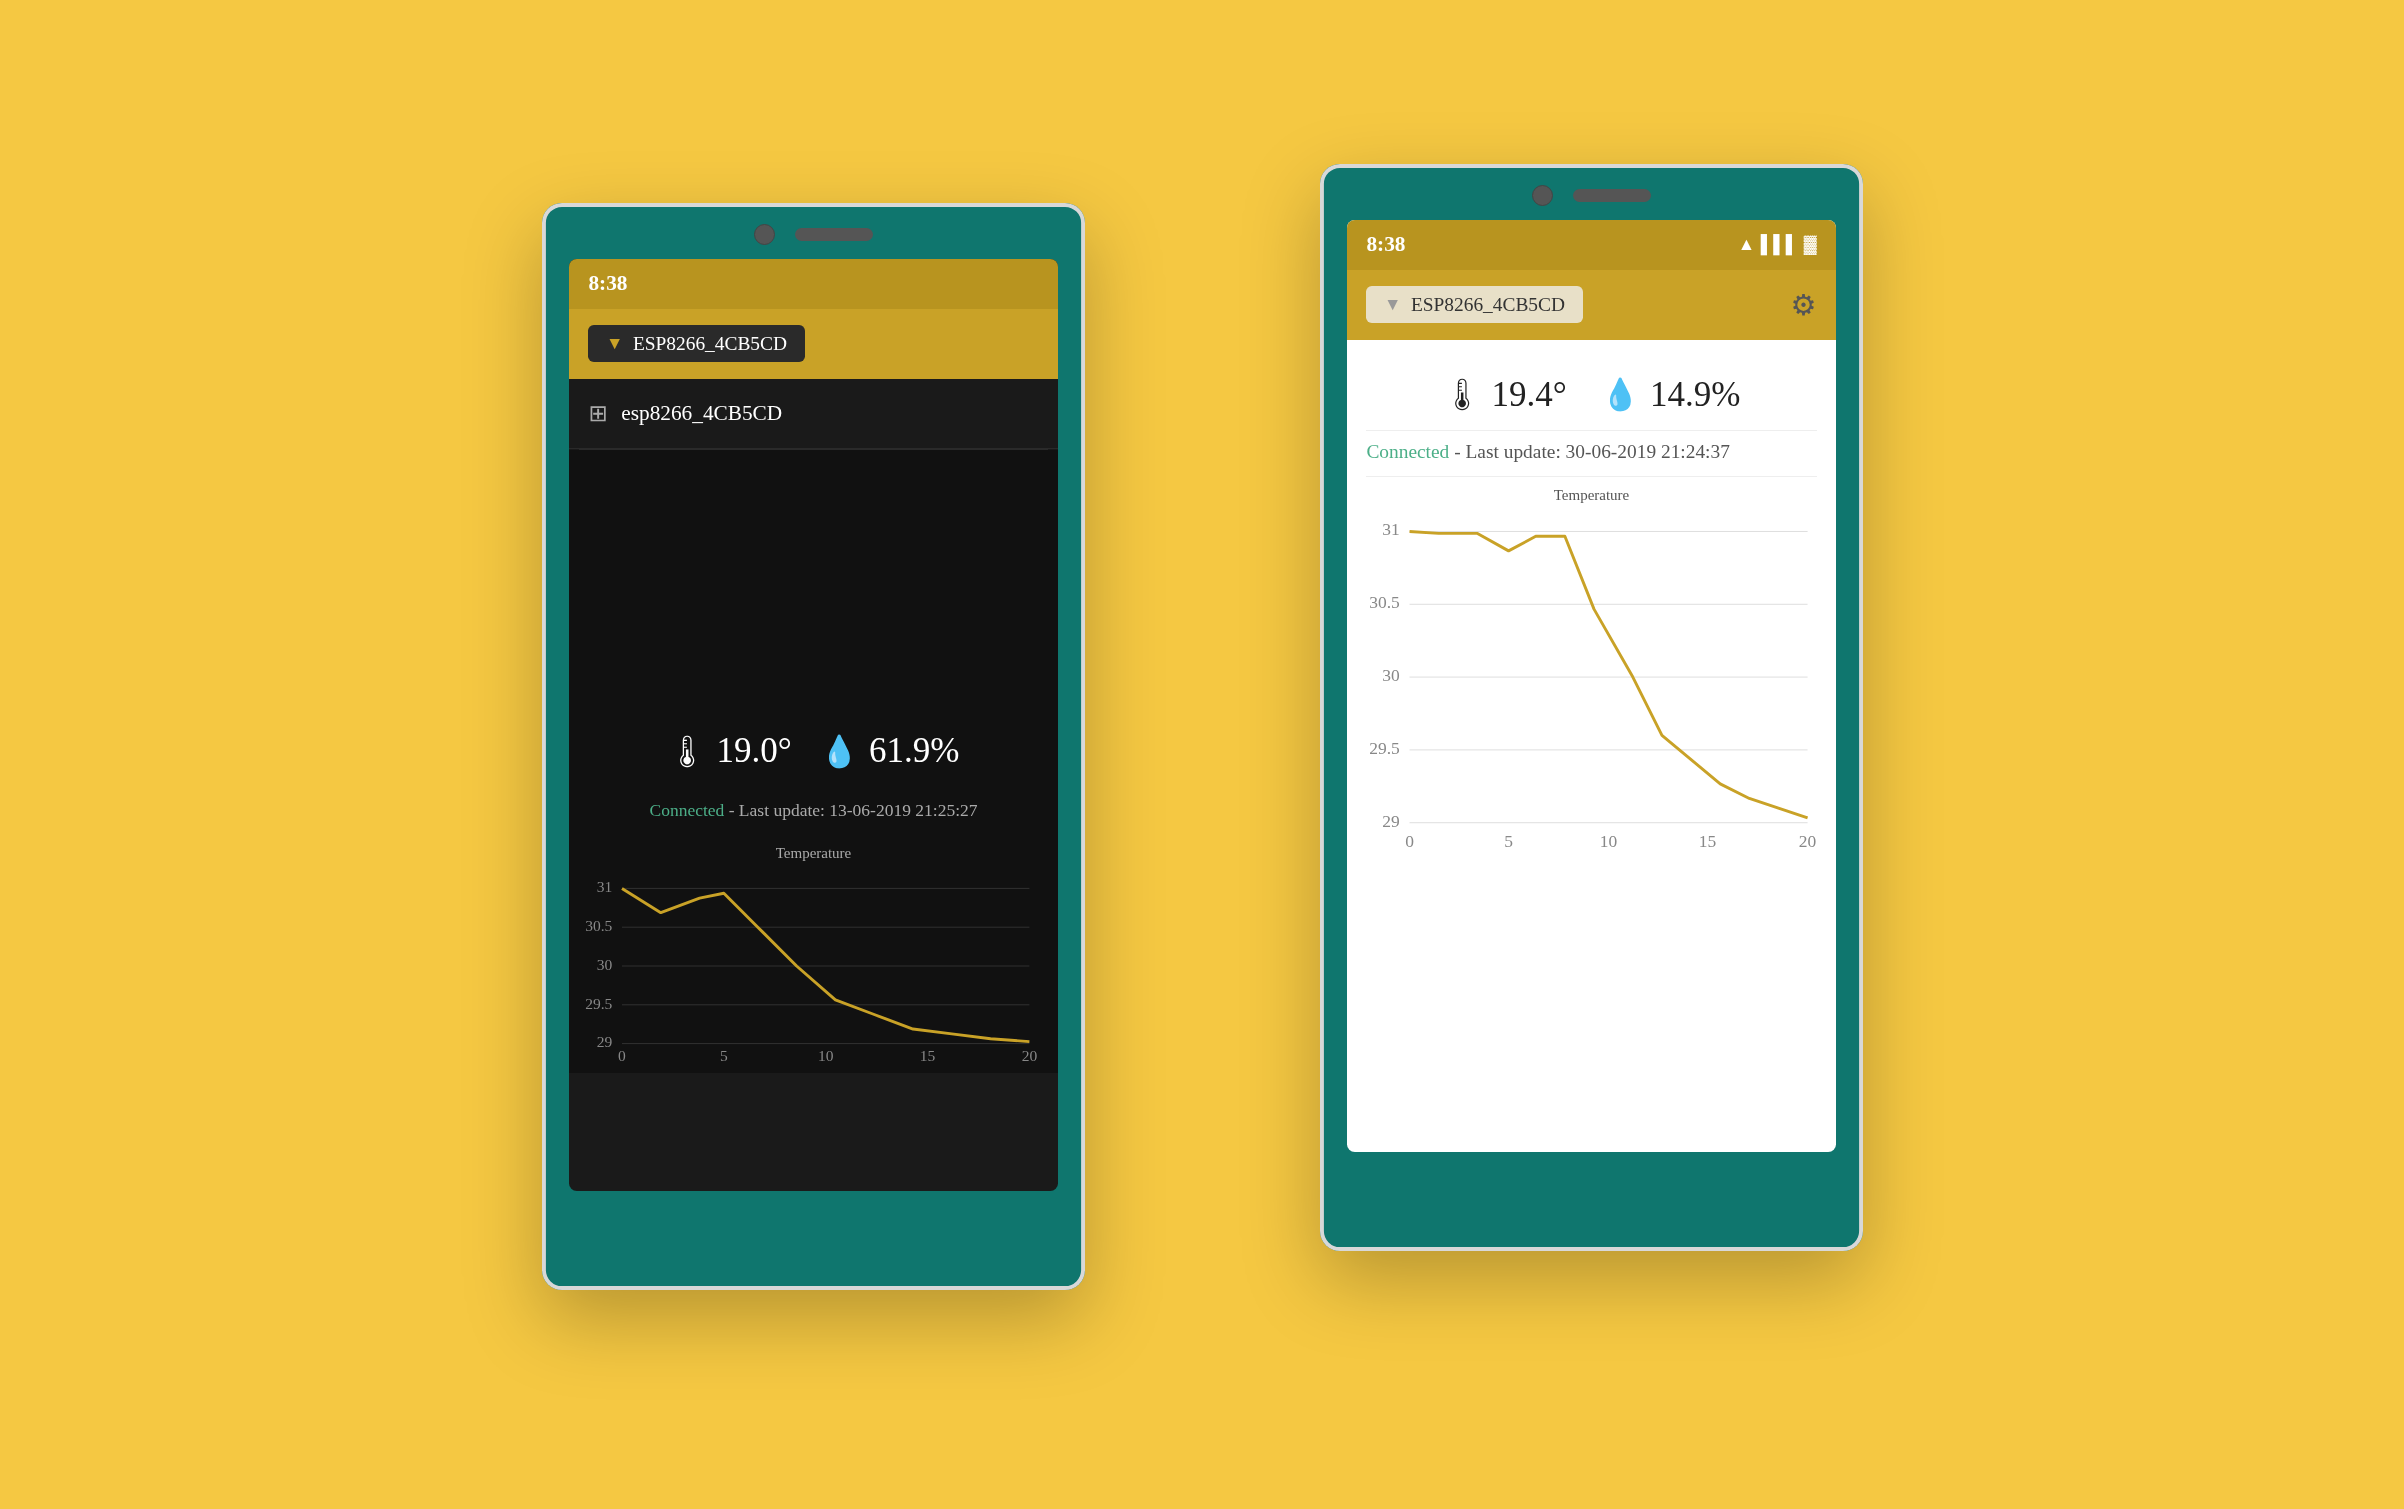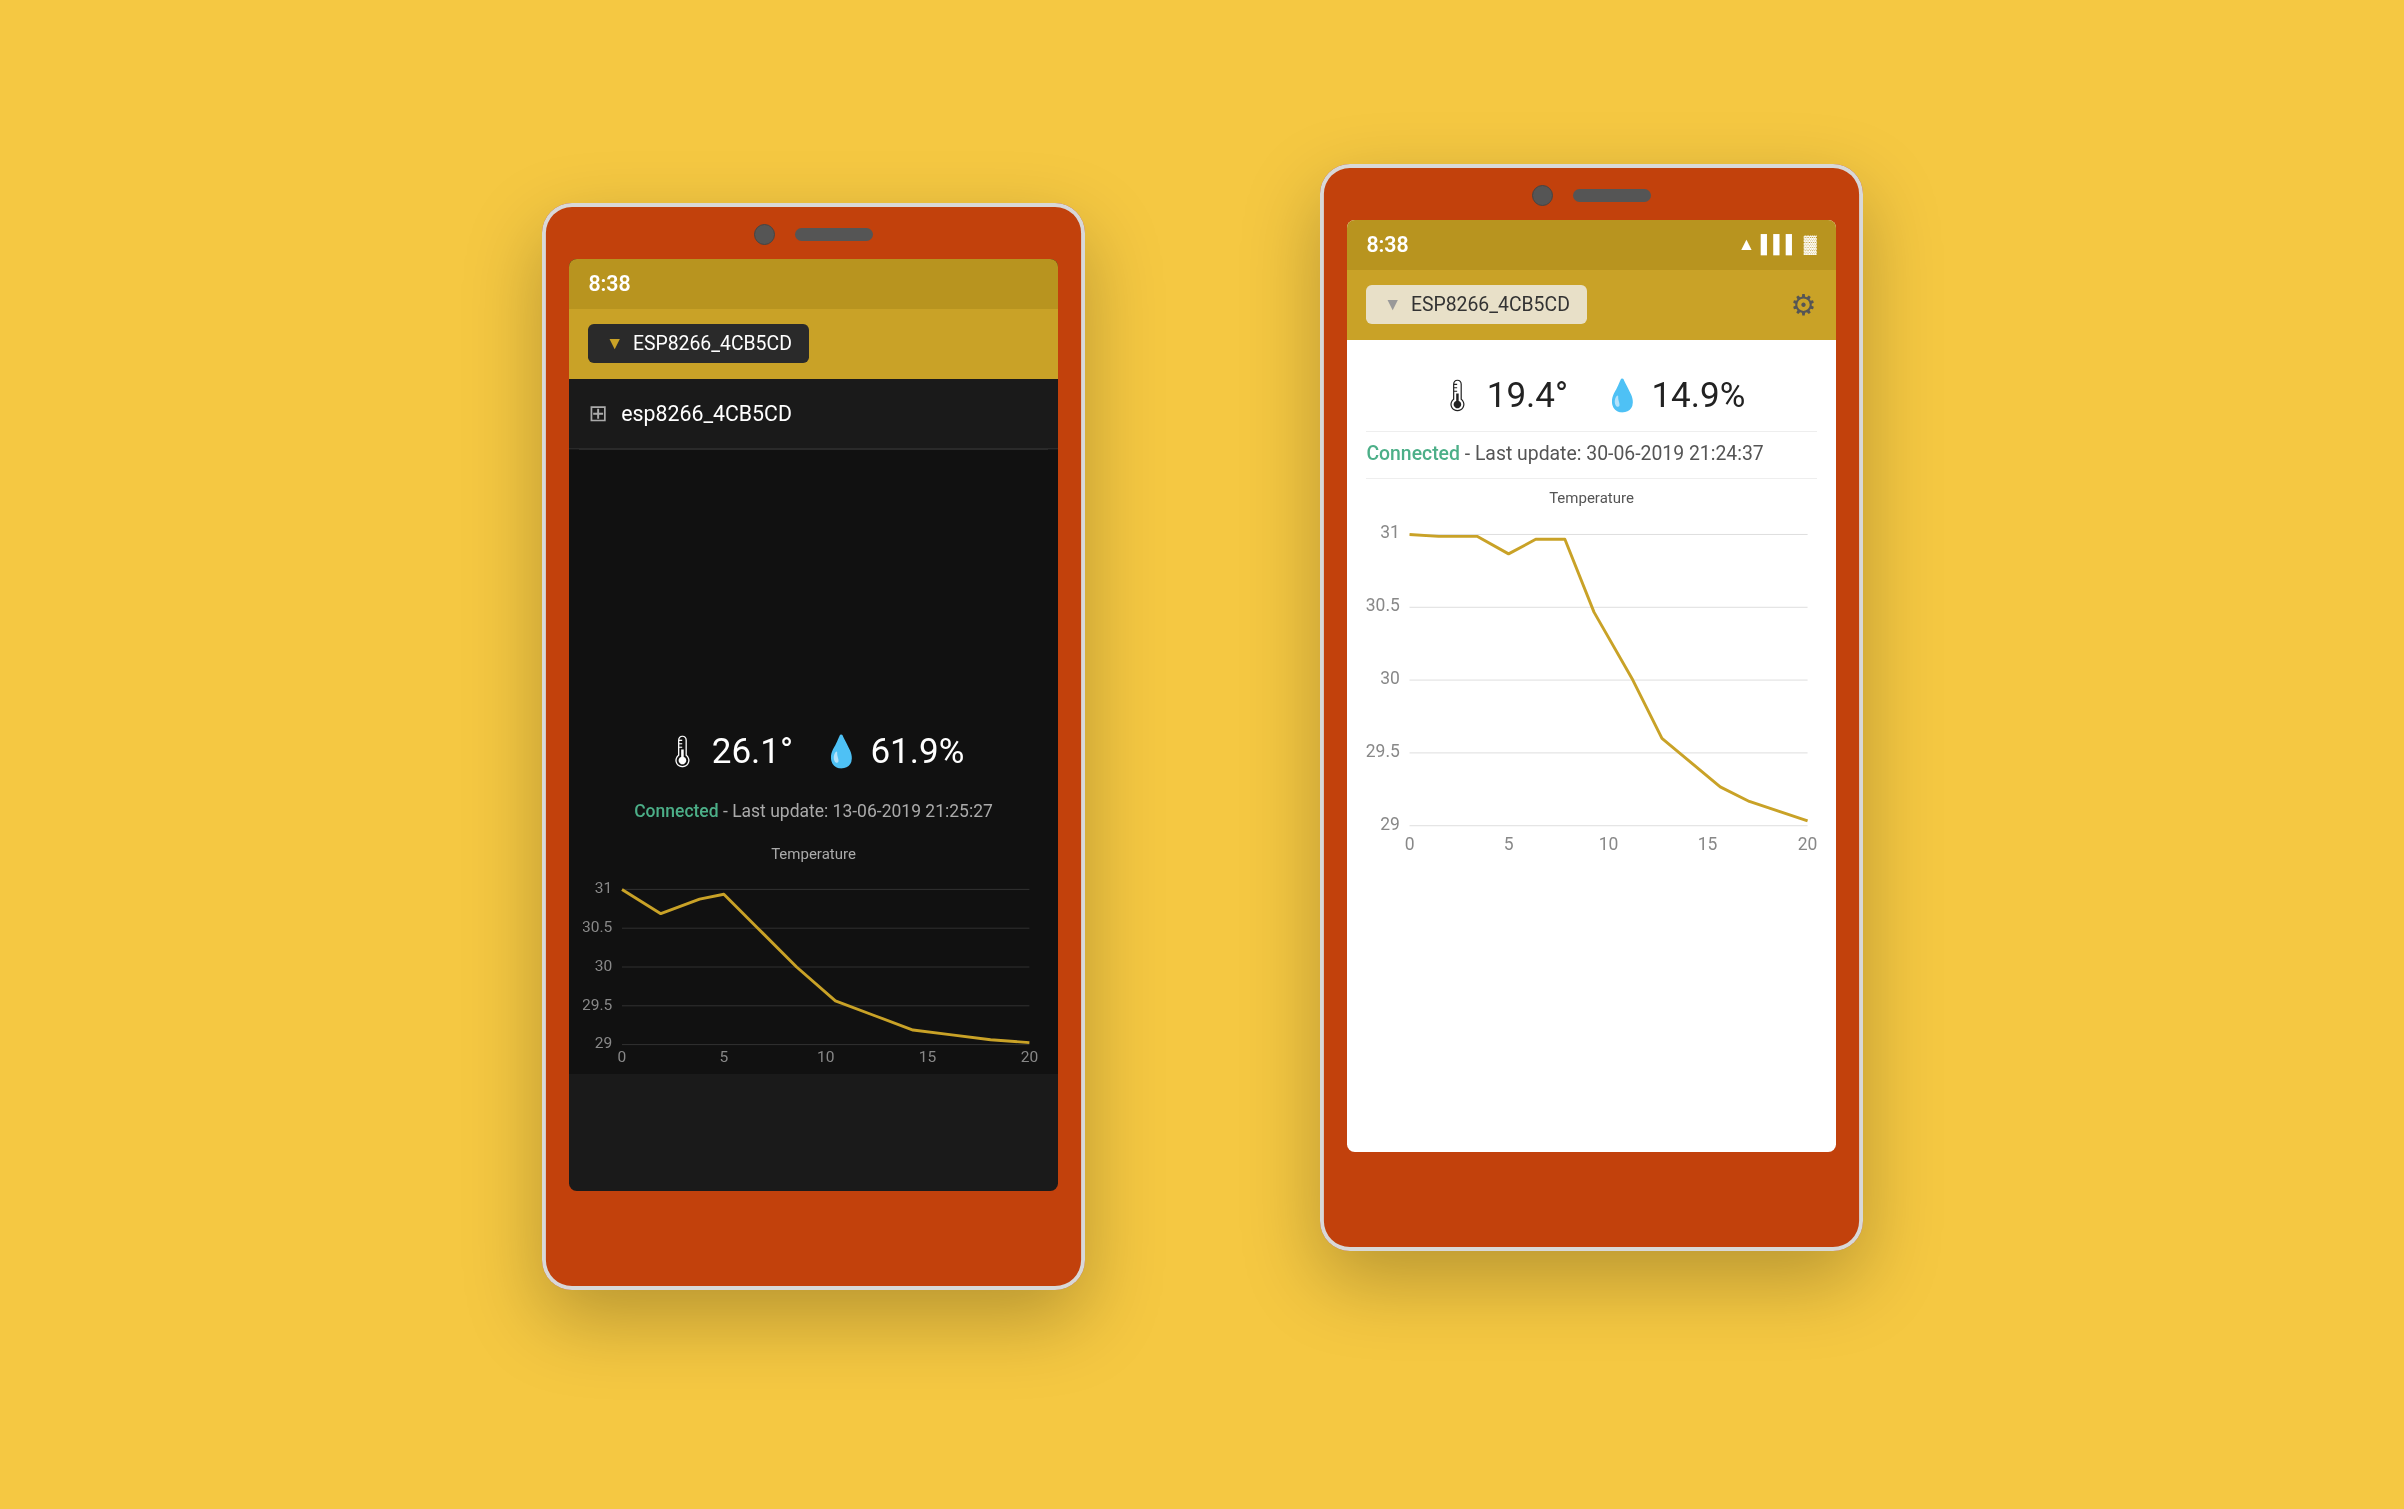--- a/index.html
+++ b/index.html
@@ -19,23 +19,24 @@
       align-items: center;
       justify-content: center;
       position: relative;
       width: 1553px;
       height: 1261px;
     }
 
     
     .phone {
       position: absolute;
-      background: #c2410c;
-      border-radius: 30px;
+      background: #0f766e;
+      border-radius: 20px;
       box-shadow: 0 29px 78px rgba(0,0,0,0.25), inset 0 0 0 3.9px #d8d8d8;
+      font-family: Liberation Serif, serif;
     }
 
     .phone-left {
       width: 543px;
       height: 1087px;
       left: 116px;
       top: 78px;
       z-index: 1;
     }
 
@@ -294,21 +295,21 @@
           <span>esp8266_4CB5CD</span>
         </div>
         <div style="height: 1px; background: #2a2a2a; margin: 0 9.7px;"></div>
       </div>
 
       <div style="background:#111; height: 252px;"></div>
 
       <div class="sensor-display" style="background:#111;">
         <div class="sensor-value">
           <span class="sensor-icon">🌡</span>
-          <span>26.1°</span>
+          <span>19.0°</span>
         </div>
         <div class="sensor-value">
           <span class="sensor-icon">💧</span>
           <span>61.9%</span>
         </div>
       </div>
 
       <div class="connected-bar" style="background:#111; text-align:center;">
         <span class="connected-text">Connected</span><span> - Last update: 13-06-2019 21:25:27</span>
       </div>

